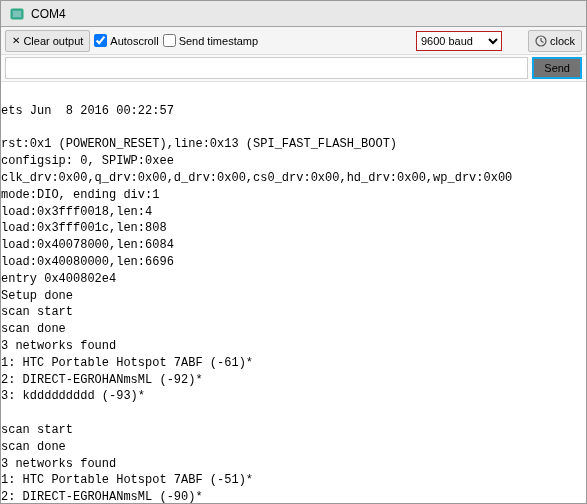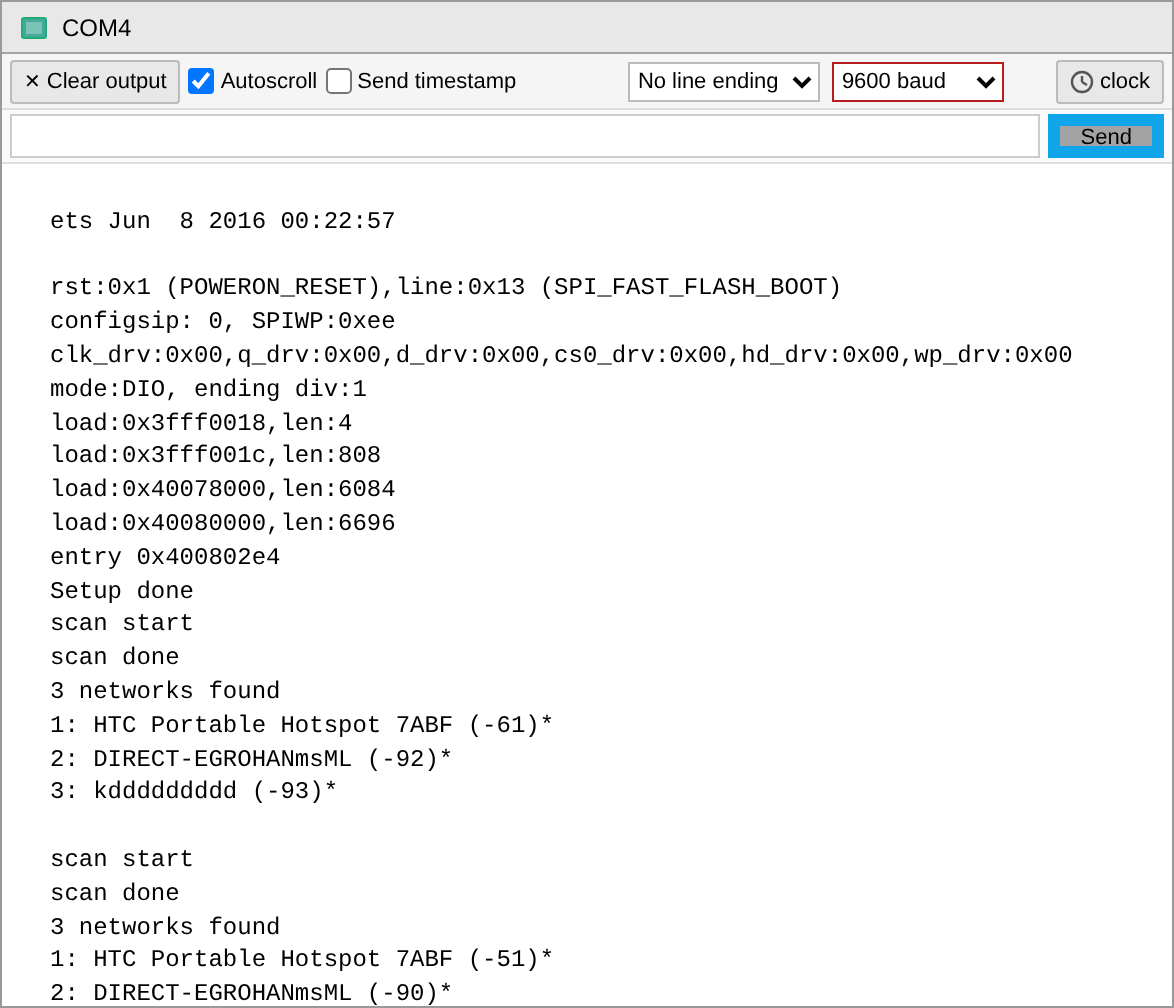--- a/index.html
+++ b/index.html
@@ -79,21 +79,21 @@
     }
 
     .toolbar-icon {
       font-size: 10px;
     }
 
     .content-area {
       flex: 1;
       background: #ffffff;
       overflow-y: auto;
-      padding: 4px 24px;
+      padding: 4px 0;
       font-family: 'Courier New', Courier, monospace;
       font-size: 12px;
       color: #000;
       line-height: 1.4;
     }
 
     .console-line {
       white-space: pre;
       display: block;
     }
@@ -132,26 +132,20 @@
       <input type="checkbox" checked="" style="margin: 0px;">
       <span>Autoscroll</span>
     </label>
 
     <label style="display:flex;align-items:center;gap:3px;font-size:11px;cursor:pointer;">
       <input type="checkbox" style="margin: 0px;">
       <span>Send timestamp</span>
     </label>
 
     <div style="margin-left:auto;display:flex;align-items:center;gap:6px;">
-      <select style="font-size:11px;height:20px;border:1px solid #bbb;background:#fff;">
-        <option>No line ending</option>
-        <option>Newline</option>
-        <option>Carriage return</option>
-        <option>Both NL &amp; CR</option>
-      </select>
 
       <select style="font-size:11px;height:20px;border:1px solid #b91c1c;background:#fff;">
         <option>300 baud</option>
         <option>1200 baud</option>
         <option>2400 baud</option>
         <option>4800 baud</option>
         <option selected="">9600 baud</option>
         <option>19200 baud</option>
         <option>115200 baud</option>
       </select>
@@ -162,21 +156,21 @@
           <line x1="6" y1="3" x2="6" y2="6" stroke="#555" stroke-width="1.2"></line>
           <line x1="6" y1="6" x2="8.5" y2="7.5" stroke="#555" stroke-width="1.2"></line>
         </svg>
         <span>clock</span>
       </button>
     </div>
   </div>
 
   <div style="display:flex;padding:2px 4px;border-bottom:1px solid #ddd;background:#fafafa;">
     <input type="text" style="flex: 1 1 0%; height: 22px; border: 1px solid rgb(204, 204, 204); font-size: 12px; font-family: &quot;Courier New&quot;, monospace; padding: 0px 4px;" placeholder="">
-    <button style="height:22px;padding:0 10px;margin-left:4px;background:#a3a3a3;border:6px solid #0ea5e9;font-size:11px;cursor:pointer;">Send</button>
+    <button style="height:22px;padding:0 10px;margin-left:4px;background:#737373;border:2px solid #0ea5e9;font-size:11px;cursor:pointer;">Send</button>
   </div>
 
   <div class="content-area">
     <span class="console-line empty">&nbsp;</span>
     <span class="console-line">ets Jun  8 2016 00:22:57</span>
     <span class="console-line empty">&nbsp;</span>
     <span class="console-line">rst:0x1 (POWERON_RESET),line:0x13 (SPI_FAST_FLASH_BOOT)</span>
     <span class="console-line">configsip: 0, SPIWP:0xee</span>
     <span class="console-line">clk_drv:0x00,q_drv:0x00,d_drv:0x00,cs0_drv:0x00,hd_drv:0x00,wp_drv:0x00</span>
     <span class="console-line">mode:DIO, ending div:1</span>

